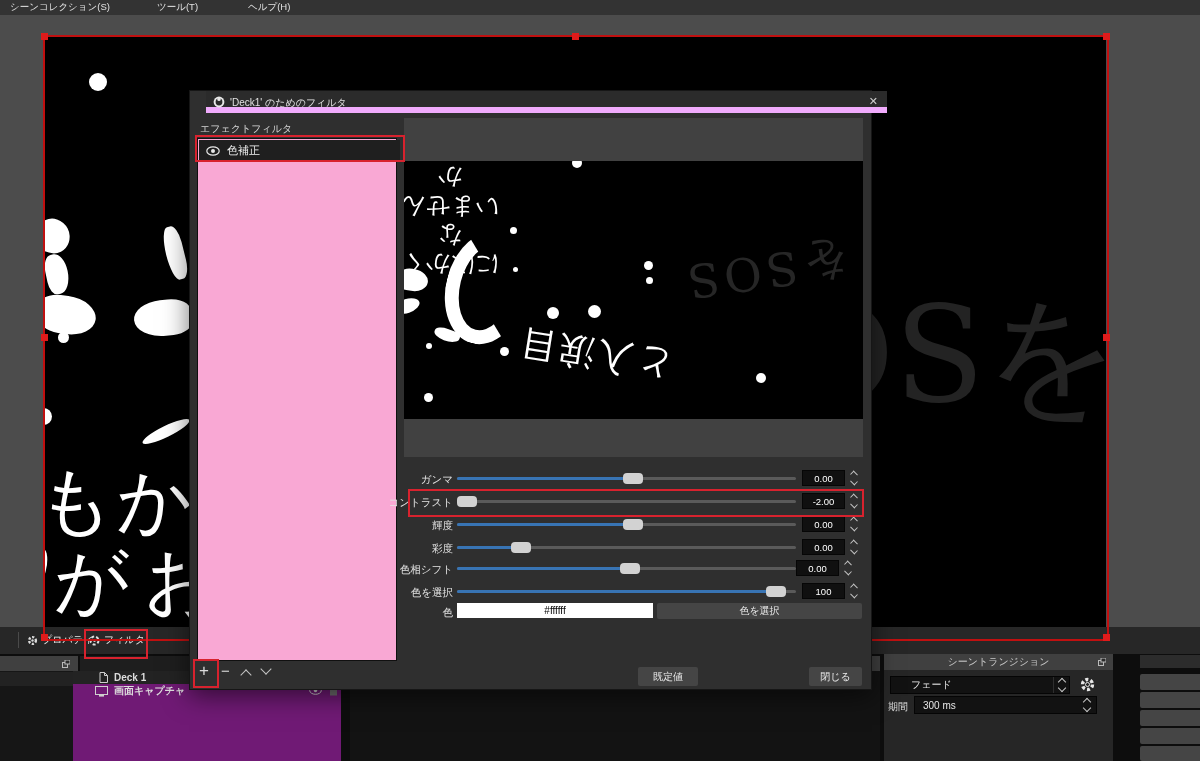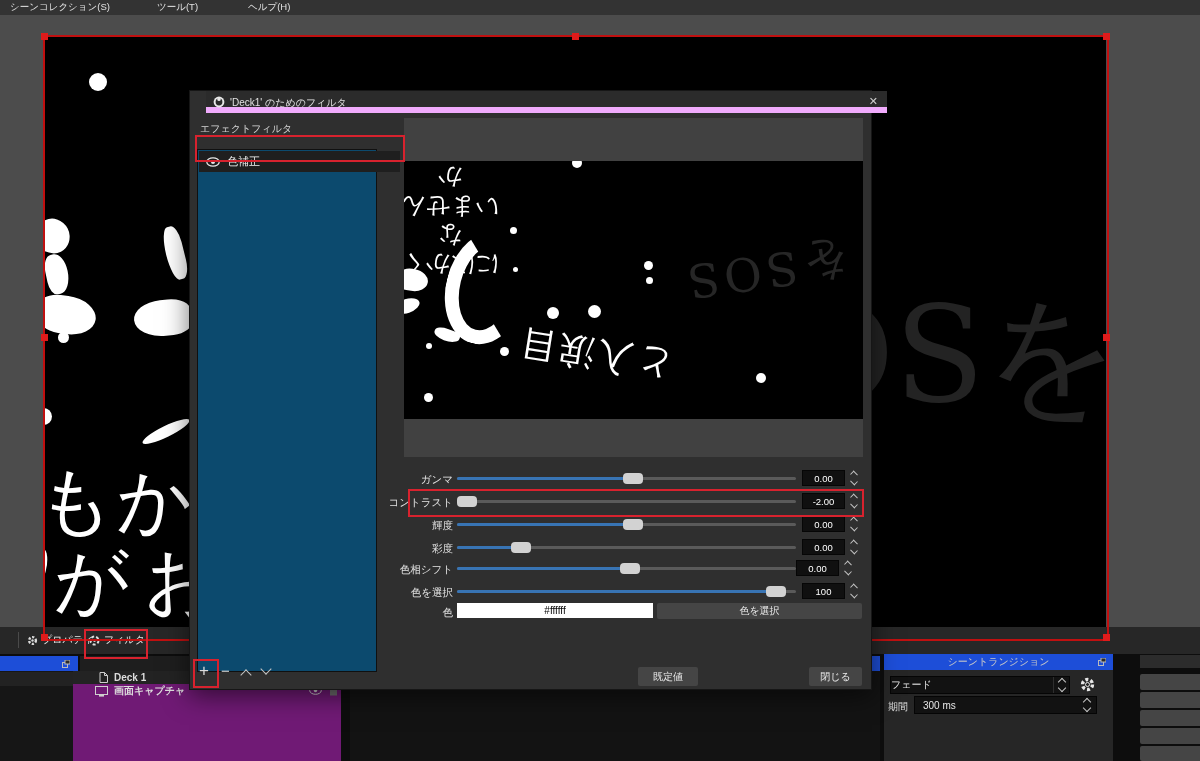--- a/index.html
+++ b/index.html
@@ -17,32 +17,32 @@
   .hnd{position:absolute;width:7px;height:7px;background:#e01b1b;z-index:4;}
   .serif{font-family:"DejaVu Serif","Liberation Serif",serif;}
   .blob{position:absolute;background:#fff;}
   .dotw{position:absolute;background:#fff;border-radius:50%;}
   
   #srcToolbar{left:0;top:627px;width:1200px;height:27px;background:#272727;z-index:2;}
   .tb-btn{position:absolute;display:flex;align-items:center;gap:4px;font-size:10px;color:#e8e8e8;height:20px;}
   .vdiv{position:absolute;width:1px;height:16px;background:#4a4a4a;}
   
   #dockBase{left:0;top:654px;width:1200px;height:107px;background:#0d0d0d;z-index:2;}
-  .dock-header{position:absolute;background:#1d4ed8;color:#c8c8c8;font-size:10px;}
+  .dock-header{position:absolute;background:#404040;color:#c8c8c8;font-size:10px;}
   .dock-body{position:absolute;background:#141414;}
   .srcrow{position:absolute;display:flex;align-items:center;gap:6px;font-size:10px;color:#ddd;padding-left:26px;box-sizing:border-box;}
   .field{position:absolute;background:#121212;border:1px solid #050505;color:#e6e6e6;font-size:10px;display:flex;align-items:center;box-sizing:border-box;}
   .btn{position:absolute;background:#454545;border-radius:2px;color:#ececec;font-size:10px;display:flex;align-items:center;justify-content:center;box-sizing:border-box;}
   
   #dialog{left:189px;top:90px;width:683px;height:600px;background:#2f2f2f;border:1px solid #161616;box-sizing:border-box;z-index:10;box-shadow:0 6px 24px rgba(0,0,0,.55);}
   #dlgTitle{position:absolute;left:16px;top:0;width:100%;height:22px;background:#2b2b2b;border-bottom:6px solid #f0abfc;box-sizing:border-box;}
   #dlgTitle .t{position:absolute;left:24px;top:5px;font-size:10px;color:#e0e0e0;}
   #dlgClose{position:absolute;right:9px;top:4px;font-size:11px;color:#cfcfcf;cursor:default;}
   #fxLabel{position:absolute;left:10px;top:31px;font-size:10px;color:#d6d6d6;text-align:center;}
-  #filterList{position:absolute;left:7px;top:58px;width:180px;height:523px;background:#0c4a6e;border:1px solid #101010;box-sizing:border-box;}
+  #filterList{position:absolute;left:7px;top:47px;width:200px;height:523px;background:#f9a8d4;border:1px solid #101010;box-sizing:border-box;}
   #filterItem{position:absolute;left:1px;top:1px;width:201px;height:21px;background:#1f1f1f;display:flex;align-items:center;gap:7px;padding-left:7px;box-sizing:border-box;font-size:11px;color:#efefef;}
   #dlgPreview{position:absolute;left:214px;top:27px;width:459px;height:339px;background:#414141;}
   #dlgVideo{position:absolute;left:0;top:43px;width:459px;height:258px;background:#000;overflow:hidden;}
   .flip{transform:rotate(180deg);}
   
   .srow{position:absolute;left:0;width:683px;height:17px;}
   .slabel{position:absolute;right:420px;top:3px;font-size:10.5px;color:#e3e3e3;white-space:nowrap;}
   .track{position:absolute;left:267px;top:7px;width:339px;height:3px;background:#5a5a5a;border-radius:2px;}
   .fill{position:absolute;left:0;top:0;height:3px;background:#3874b4;border-radius:2px;}
   .handle{position:absolute;top:-4px;width:20px;height:11px;background:#d2d2d2;border-radius:4px;}
@@ -176,21 +176,21 @@
     <div class="dock-body" style="left:884px;top:0;width:229px;height:107px;background:#262626;">
       <div class="dock-header" style="left:0;top:0;width:229px;height:16px;text-align:center;line-height:16px;">
         <span>シーントランジション</span>
         <span style="position:absolute;right:7px;top:4px;">
           <svg width="8" height="8" viewBox="0 0 8 8">
               <rect x="0.5" y="2.5" width="5" height="5" fill="none" stroke="#bbb"></rect>
               <rect x="3" y="0" width="5" height="4" fill="#2a2a2a" stroke="#bbb" stroke-width="1"></rect>
             </svg>
         </span>
       </div>
-      <div class="field" style="left:6px;top:22px;width:180px;height:18px;padding-left:0;">
+      <div class="field" style="left:6px;top:22px;width:180px;height:18px;padding-left:20px;">
         <span>フェード</span>
         <span style="position:absolute;right:0;top:0;width:15px;height:16px;border-left:1px solid #2e2e2e;display:flex;flex-direction:column;align-items:center;justify-content:center;">
           <i class="chev up"></i>
             <i class="chev dn"></i>
         </span>
       </div>
       <div style="position:absolute;left:196px;top:23px;">
         <svg width="15" height="15" viewBox="0 0 15 15">
             <circle cx="7.5" cy="7.5" r="5" fill="none" stroke="#e6e6e6" stroke-width="3.4" stroke-dasharray="3 2.2"></circle>
             <circle cx="7.5" cy="7.5" r="2" fill="#262626" stroke="#e6e6e6"></circle>

